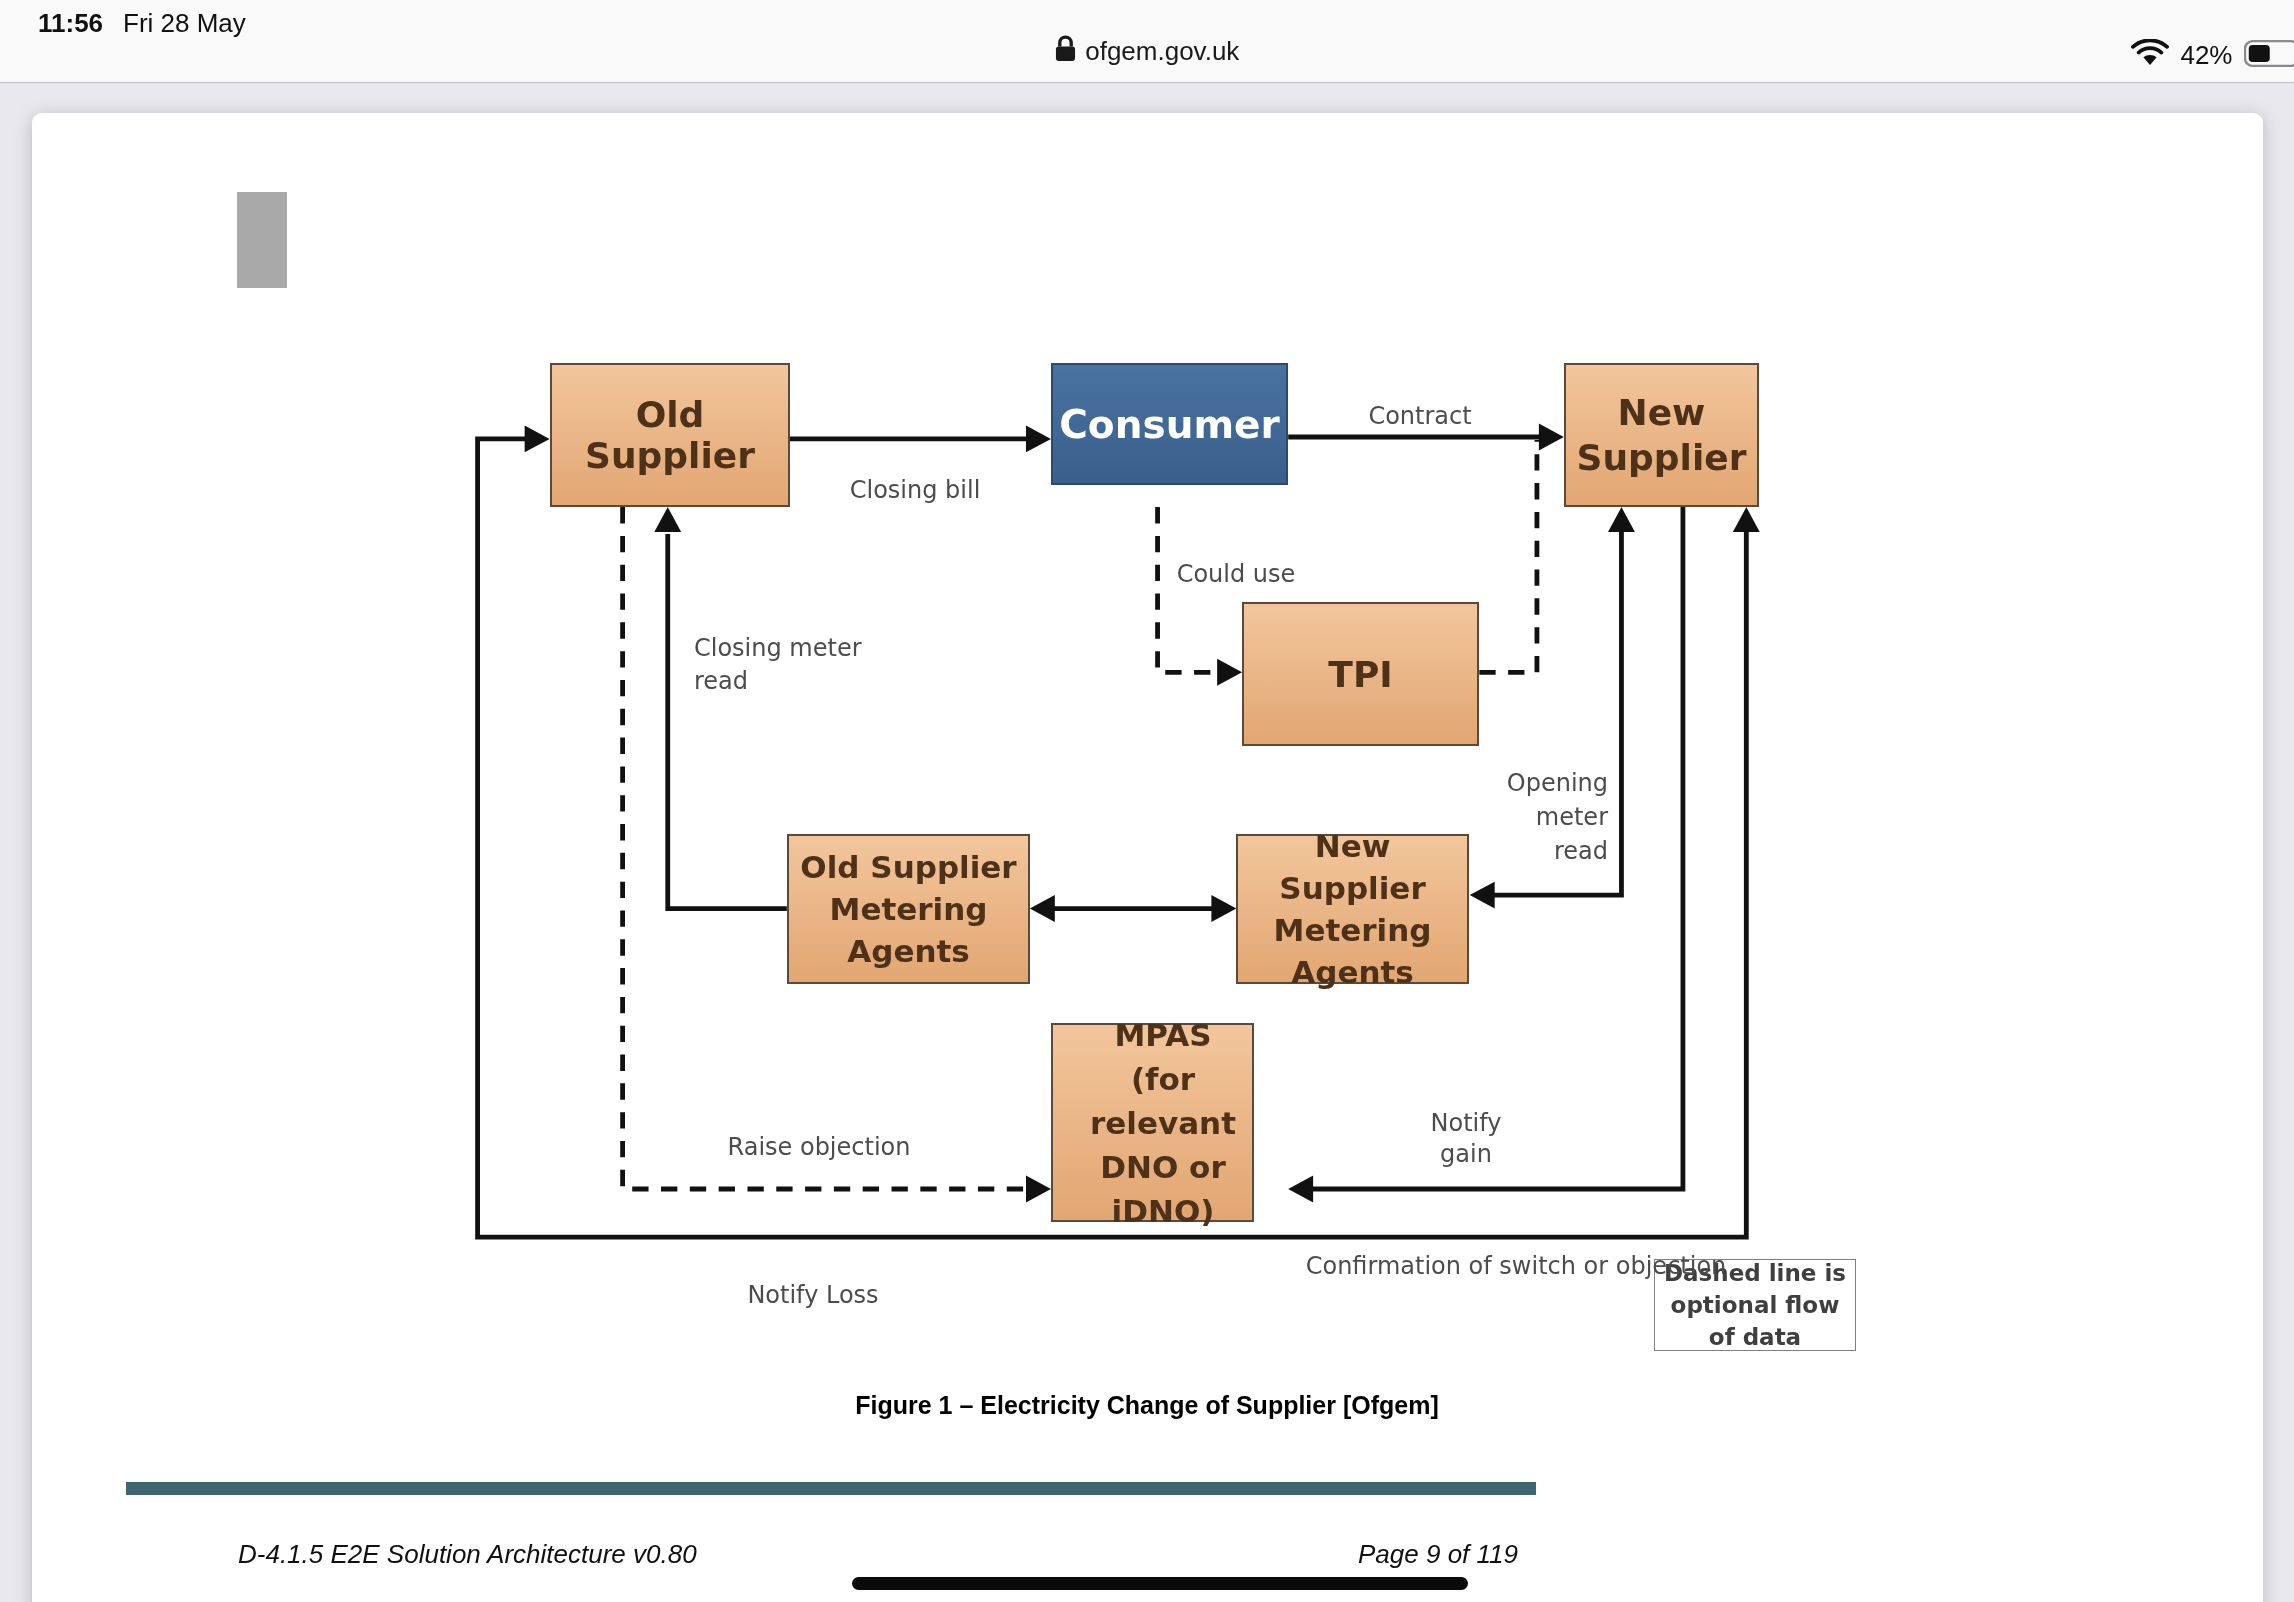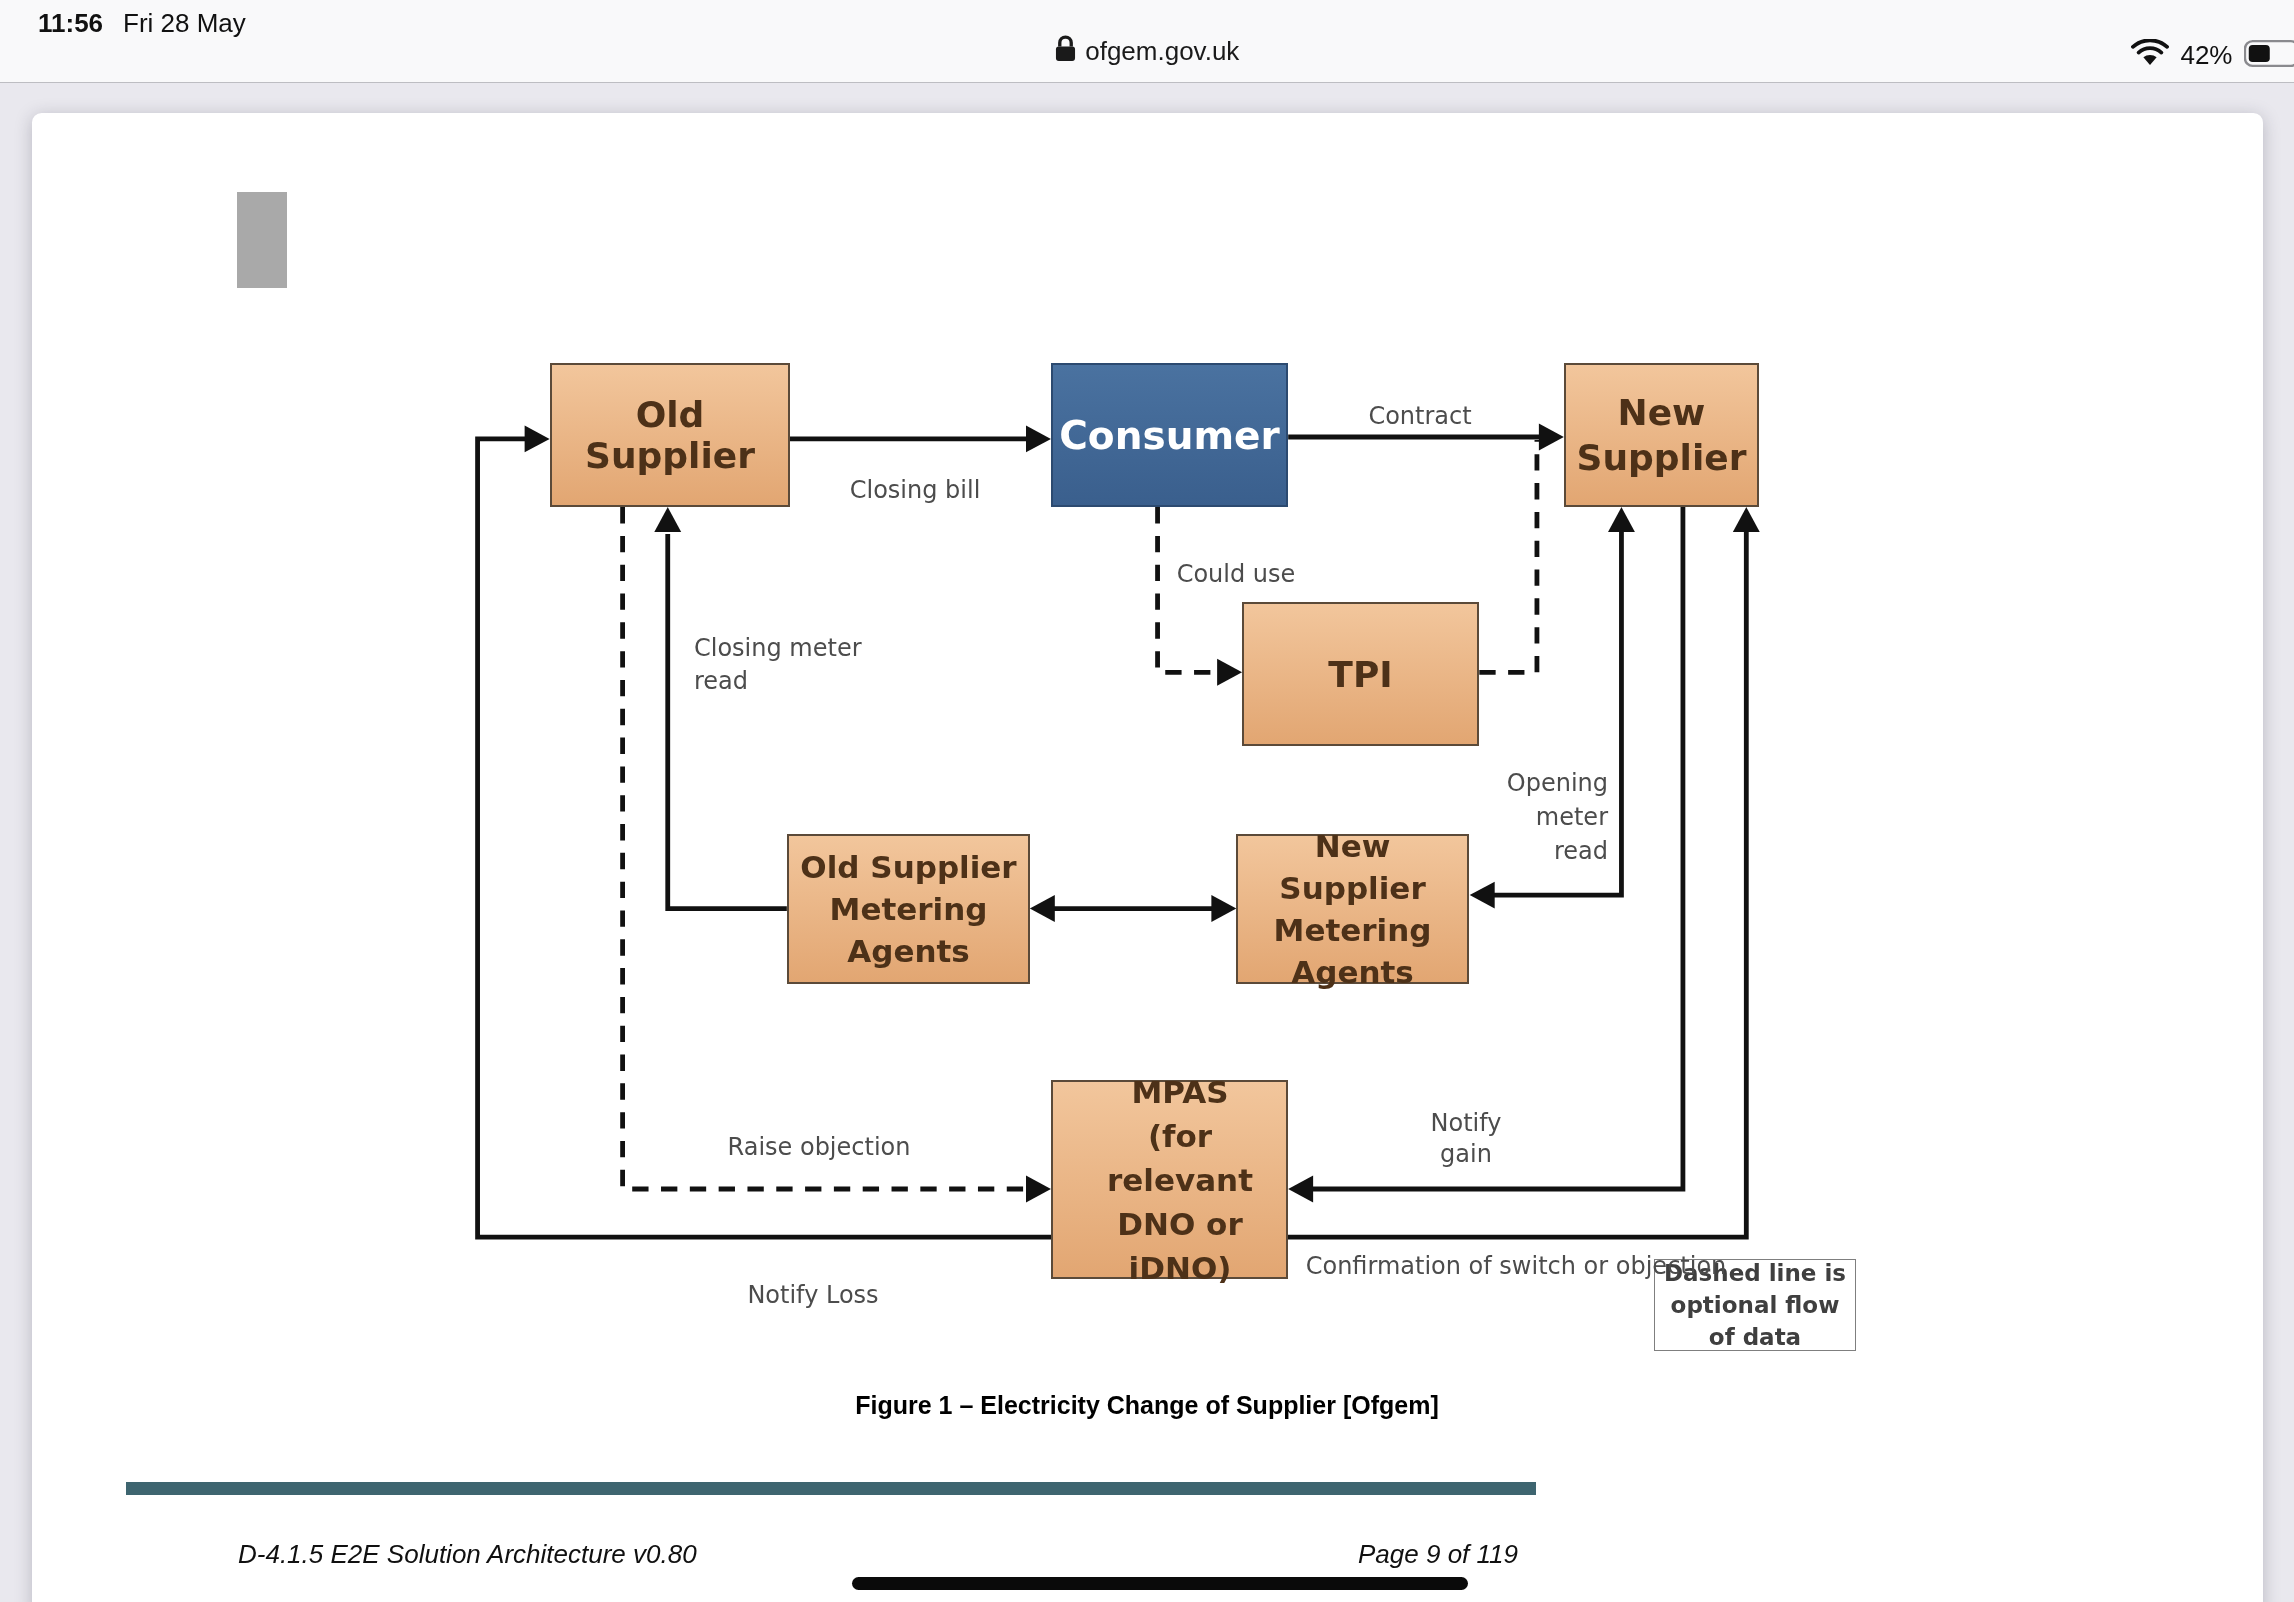--- a/index.html
+++ b/index.html
@@ -151,31 +151,31 @@
       <polygon points="1287,946 1261,932 1261,960"></polygon>
       <polygon points="1688,528 1674,554 1702,554"></polygon>
       <polygon points="1530,932 1556,918 1556,946"></polygon>
       <polygon points="1341,1238 1367,1224 1367,1252"></polygon>
       <polygon points="1293,700 1267,686 1267,714"></polygon>
       <polygon points="1094,1238 1068,1224 1068,1252"></polygon>
     </g>
   </svg>
 
   <div class="dbox" style="left:550px;top:363px;width:240px;height:144px;font-size:36px;">Old Supplier</div>
-  <div class="dbox blue" style="left:1051px;top:363px;width:237px;height:144px;font-size:39px;">Consumer</div>
+  <div class="dbox blue" style="left:1051px;top:363px;width:237px;height:122px;font-size:39px;">Consumer</div>
   <div class="dbox" style="left:1564px;top:363px;width:195px;height:144px;font-size:36px;line-height:45px;">New
 Supplier</div>
   <div class="dbox" style="left:1242px;top:602px;width:237px;height:144px;font-size:36px;">TPI</div>
   <div class="dbox" style="left:787px;top:834px;width:243px;height:150px;font-size:31px;line-height:42px;">Old Supplier
 Metering
 Agents</div>
   <div class="dbox" style="left:1236px;top:834px;width:233px;height:150px;font-size:31px;line-height:42px;">New Supplier
 Metering
 Agents</div>
-  <div class="dbox" style="left:1051px;top:1080px;width:237px;height:199px;font-size:31px;line-height:44px;padding-left:21px;">MPAS
+  <div class="dbox" style="left:1051px;top:1023px;width:203px;height:199px;font-size:31px;line-height:44px;padding-left:21px;">MPAS
 (for relevant
 DNO or iDNO)</div>
 
   <div class="flabel ctr" style="left:1420px;top:416px;">Contract</div>
   <div class="flabel ctr" style="left:915px;top:490px;">Closing bill</div>
   <div class="flabel ctr" style="left:1236px;top:574px;">Could use</div>
   <div class="flabel" style="left:694px;top:632px;line-height:33px;">Closing meter
 read</div>
   <div class="flabel" style="left:1464px;top:766px;width:144px;text-align:right;line-height:34px;">Opening
 meter

